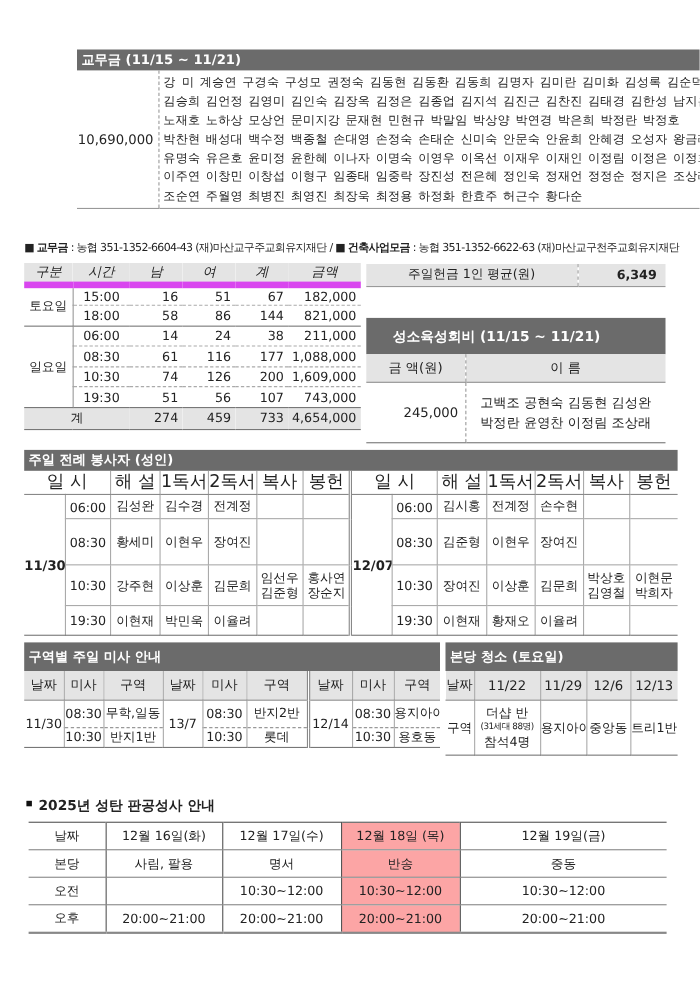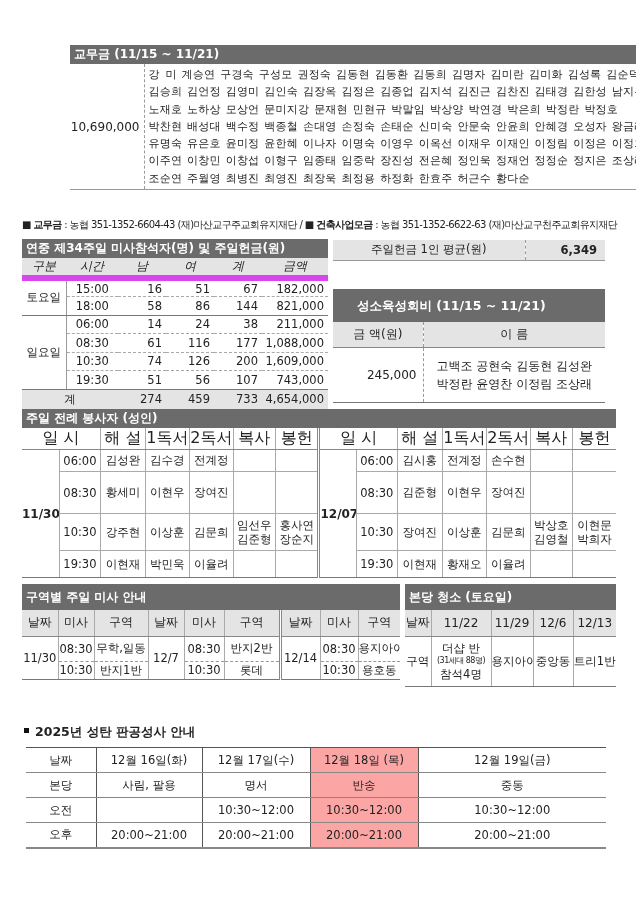--- a/index.html
+++ b/index.html
@@ -107,21 +107,20 @@
     </tr>
   </tbody>
     </table>
 </div>
 
 <div id="acct" class="abs">
   <span>■ </span><b>교무금</b><span> : 농협 351-1352-6604-43 (재)마산교구주교회유지재단 / </span><span>■ </span><b>건축사업모금</b><span> : 농협 351-1352-6622-63 (재)마산교구천주교회유지재단</span>
 </div>
 
 <div id="att" class="abs">
-  <div class="bar">연중 제34주일 미사참석자(명) 및 주일헌금(원)</div>
   <table>
     <colgroup>
         <col style="width:44px">
         <col style="width:52px">
         <col style="width:48px">
         <col style="width:48px">
         <col style="width:48px">
         <col>
       </colgroup>
     <tbody>
@@ -337,21 +336,21 @@
       <td>미사</td>
       <td class="dbl">구역</td>
       <td>날짜</td>
       <td>미사</td>
       <td>구역</td>
     </tr>
     <tr class="r1">
       <td rowspan="2" class="dt">11/30</td>
       <td>08:30</td>
       <td>무학,일동</td>
-      <td rowspan="2" class="dt">12/7</td>
+      <td rowspan="2" class="dt">13/7</td>
       <td>08:30</td>
       <td class="dbl">반지2반</td>
       <td rowspan="2" class="dt">12/14</td>
       <td>08:30</td>
       <td>용지아이</td>
     </tr>
     <tr class="r2">
       <td>10:30</td>
       <td>반지1반</td>
       <td>10:30</td>

